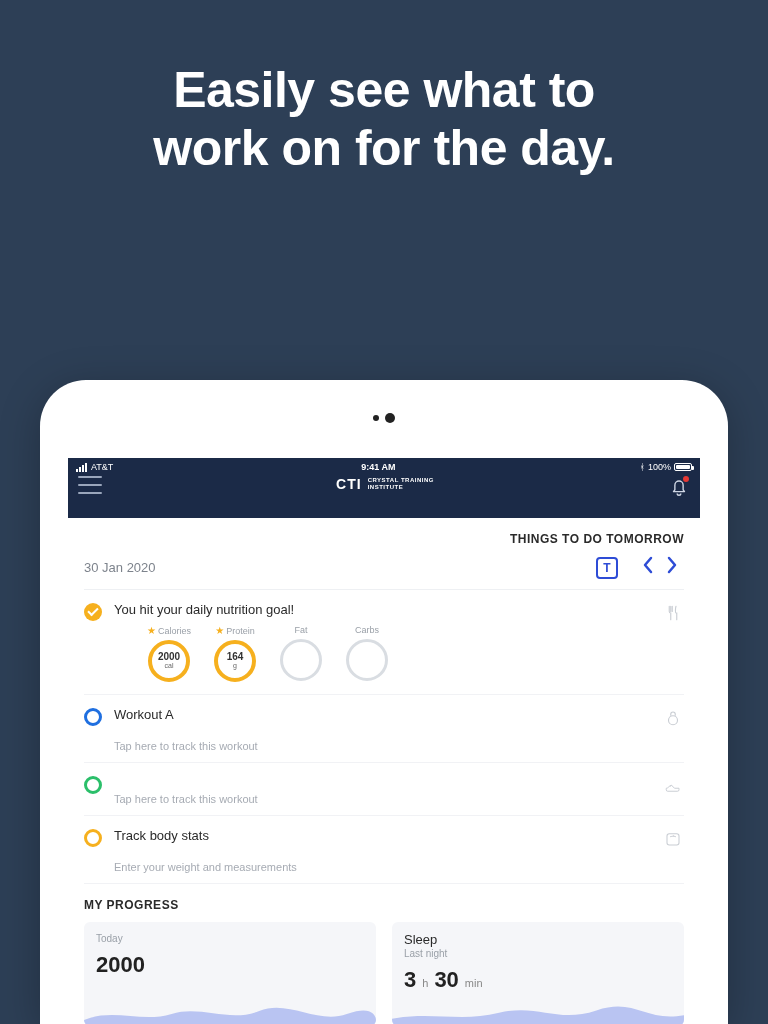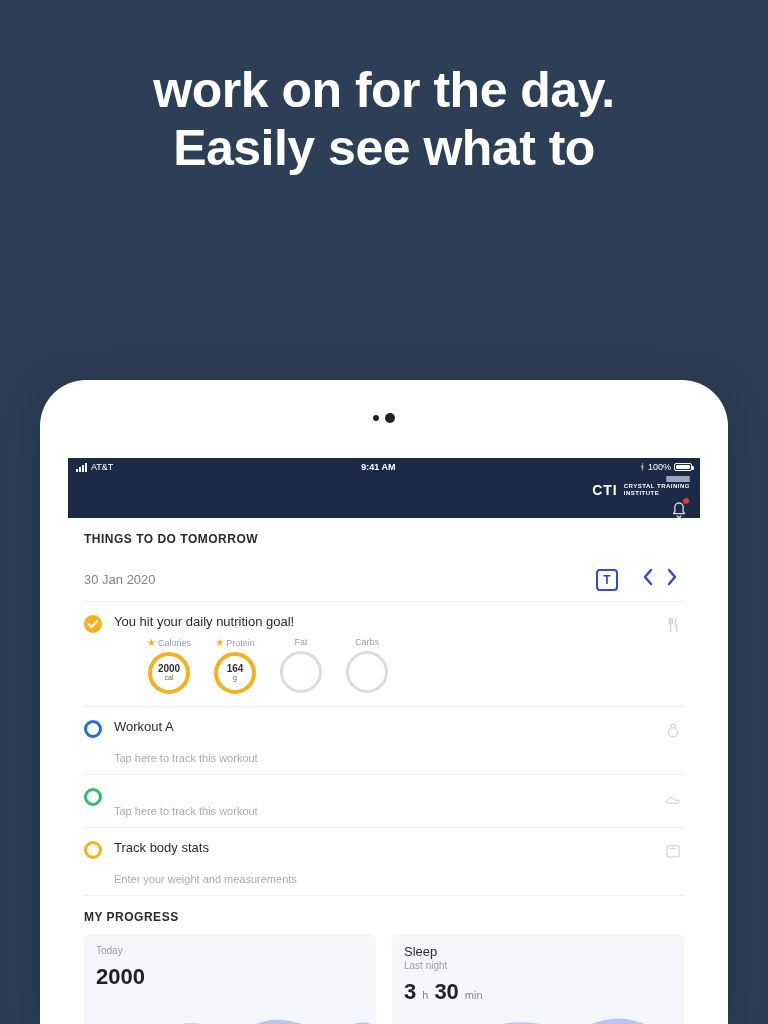--- a/index.html
+++ b/index.html
@@ -61,35 +61,34 @@
   .batt { width:18px; height:8px; border:1px solid #fff; border-radius:2px; position:relative;}
   .batt::after{content:"";position:absolute;right:-3px;top:2px;width:2px;height:4px;background:#fff;border-radius:0 1px 1px 0;}
   .batt i{position:absolute;inset:1px;background:#fff;border-radius:1px;}
 
   
   .appheader {
     height: 42px;
     background: #1b2a47;
     color:#fff;
     display:flex;
-    align-items:flex-end;
+    align-items:flex-start;
     padding: 0 10px;
-    flex-direction: column;
   }
   .hamburger { width:24px; height:18px; display:flex; flex-direction:column; justify-content:space-between; cursor:pointer;}
   .hamburger i{height:2px;background:#9aa6bb;border-radius:2px;}
   .logo { flex:1; text-align:center; font-weight:700; letter-spacing:1px; font-size:14px; display:flex; align-items:center; justify-content:center; gap:6px;}
   .logo .sub{ font-size:6px; font-weight:600; letter-spacing:0.5px; line-height:1.1; text-align:left;}
   .bell { width:22px; height:22px; position:relative; cursor:pointer;}
   .bell svg{width:100%;height:100%;}
   .bell .badge{position:absolute;top:0;right:1px;width:6px;height:6px;background:#e53935;border-radius:50%;}
 
   .content { padding: 14px 16px 0; color:#2a2a2a; }
-  .section-title { font-size:12px; font-weight:800; letter-spacing:0.5px; }
-  .date-row { display:flex; align-items:center; margin-top:22px; padding-bottom:10px; border-bottom:1px solid #eef0f3;}
+  .section-title { font-size:12px; font-weight:800; letter-spacing:0.5px;text-align:right; }
+  .date-row { display:flex; align-items:center; margin-top:10px; padding-bottom:10px; border-bottom:1px solid #eef0f3;}
   .date-row .date { flex:1; color:#7d838c; font-size:13px;}
   .t-btn { width:22px; height:22px; border:2px solid #2e4cd6; color:#2e4cd6; border-radius:4px; display:flex;align-items:center;justify-content:center;font-size:12px;font-weight:700;margin-right:18px;cursor:pointer;}
   .chev { color:#2e4cd6; font-size:20px; font-weight:300; padding:0 6px; cursor:pointer;}
 
   .todo { padding: 12px 0 10px; border-bottom:1px solid #f1f2f5; display:flex; align-items:flex-start;}
   .todo:last-of-type{border-bottom:none;}
   .bullet { width:18px;height:18px;border-radius:50%;margin-right:12px;flex:none;margin-top:1px;}
   .bullet.check{background:#f6b01e;display:flex;align-items:center;justify-content:center;}
   .bullet.check::after{content:"";width:8px;height:4px;border-left:2px solid #fff;border-bottom:2px solid #fff;transform:rotate(-45deg) translate(1px,-1px);}
   .bullet.ring{border:3px solid;}
@@ -119,22 +118,22 @@
   .card .when{font-size:10px;color:#9aa0a8;margin-top:1px;}
   .card .big{font-size:22px;font-weight:700;margin-top:8px;color:#222;display:flex;align-items:baseline;gap:6px;}
   .card .big .unit{font-size:11px;font-weight:400;color:#888;}
   .spark{position:absolute;left:0;right:0;bottom:0;height:24px;}
   .spark svg{width:100%;height:100%;display:block;}
 </style>
 </head>
 <body>
 
 <div class="hero-text">
+  <div>Easily see what to</div>
   <div>work on for the day.</div>
-  <div>Easily see what to</div>
 </div>
 
 <div class="tablet">
   <div class="camera-dots">
     <span class="dot1"></span><span class="dot2"></span>
   </div>
 
   <div class="screen">
 
     <div class="statusbar">

